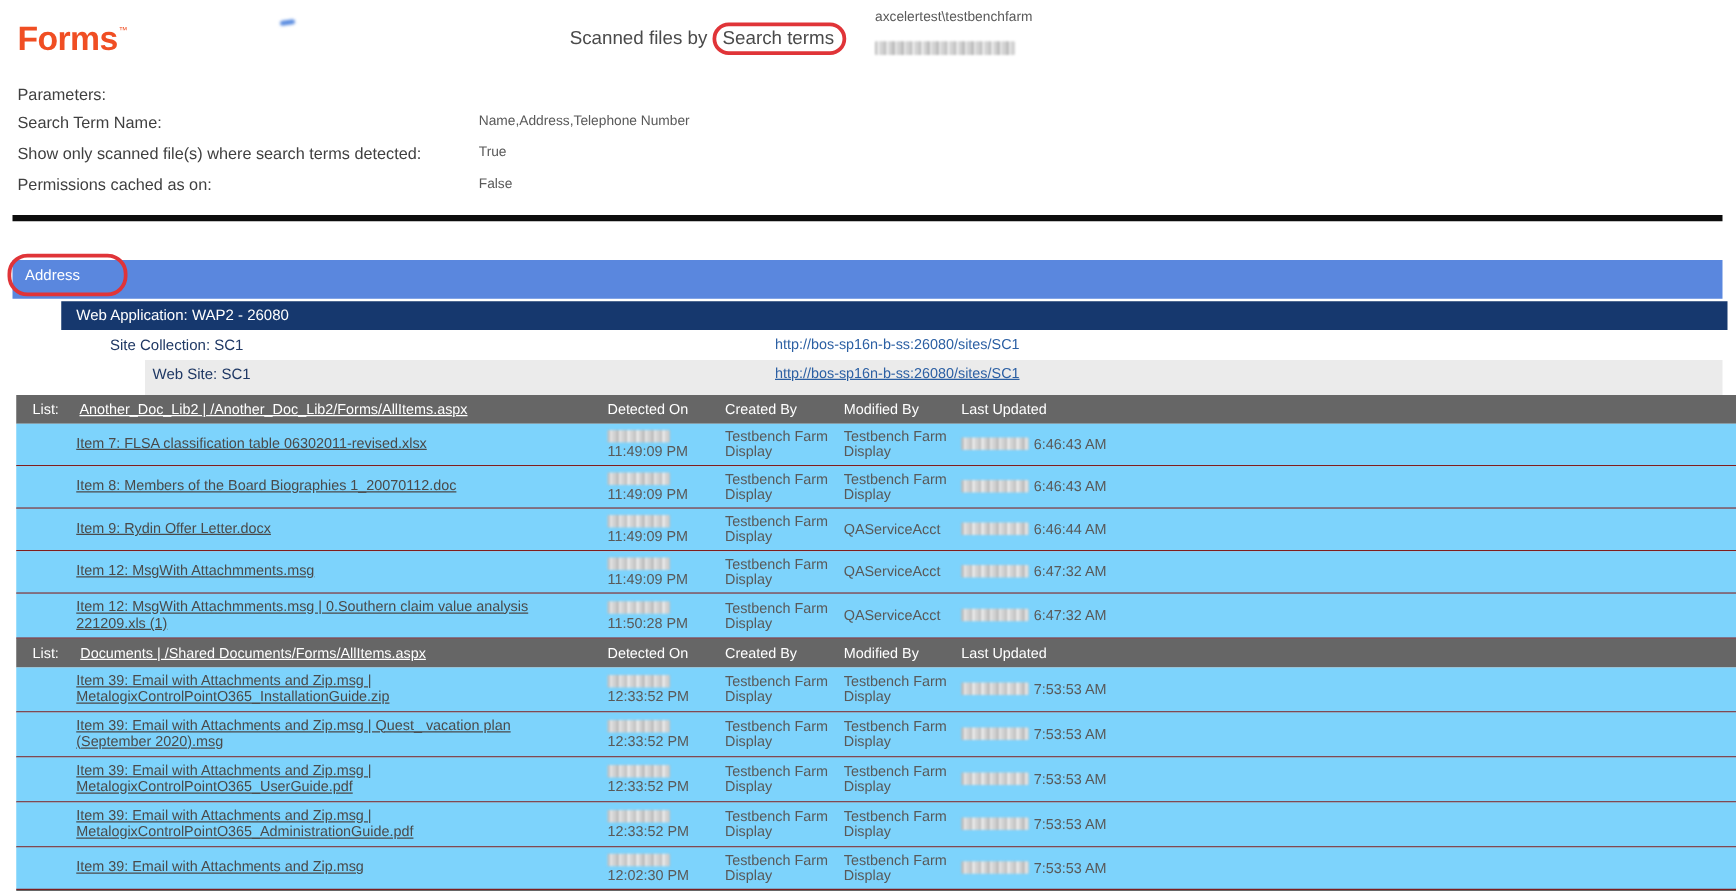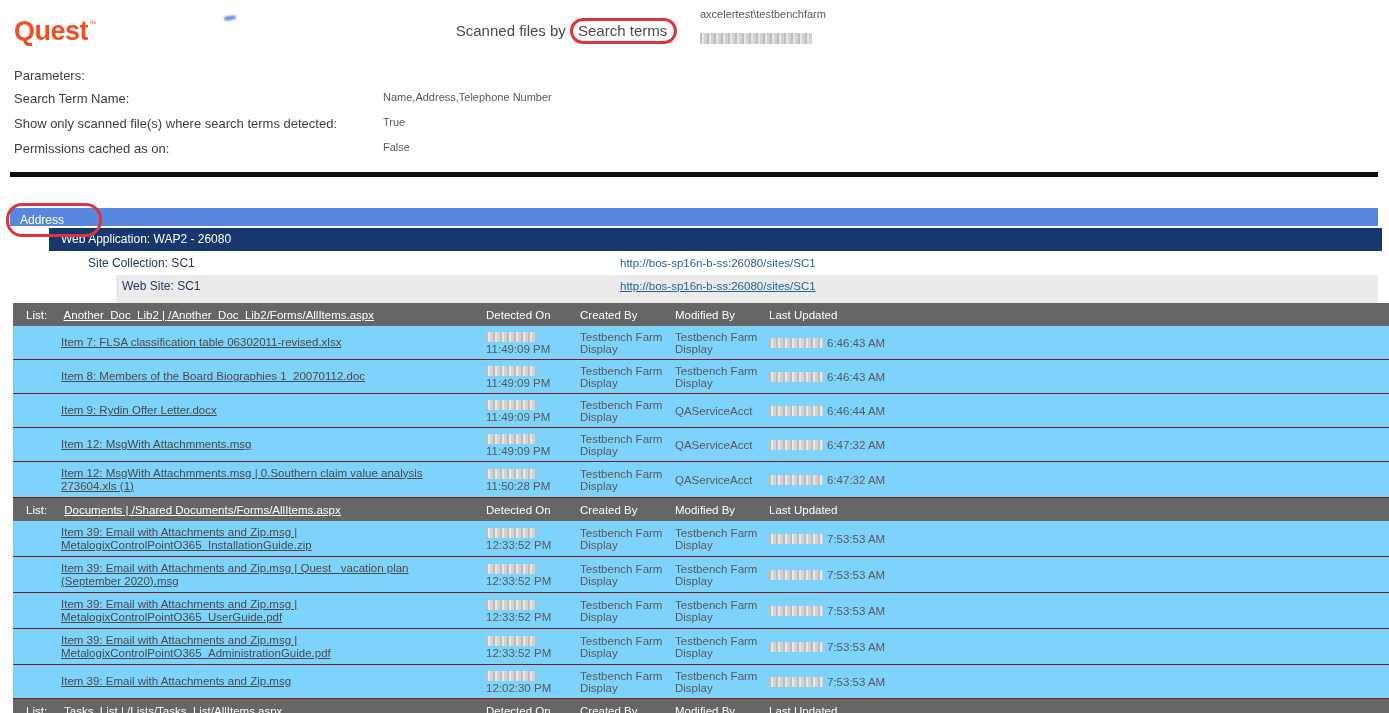--- a/index.html
+++ b/index.html
@@ -32,21 +32,21 @@
   .params-heading { font-size:13px; color:#404040; margin-top:8px; }
   .param-row { position:relative; height:19px; margin-top:6px; }
   .param-row:first-of-type { margin-top:12px; }
   .param-label { font-size:13px; color:#404040; }
   .param-value { position:absolute; left:369px; top:2px; font-size:11px; color:#595959; }
 
   .black-divider { margin:14px 0 0 10px; width:1368px; height:5px; background:#0d0d0d; }
 
   
   .report { margin-top:31px; font-size:11.5px; }
-  .bar-address { position:relative; margin-left:10px; width:1368px; height:18px;
+  .bar-address { position:relative; margin-left:10px; width:1368px; height:31px;
                  background:#5a87de; color:#ffffff; font-size:12px; line-height:25px;
                  padding-left:10px; }
   .addr-oval { position:absolute; left:-4px; top:-5px; width:96px; height:34px;
                border:3px solid #e03438; border-radius:16px; pointer-events:none; }
   .bar-webapp { margin-left:49px; width:1333px; height:23px; background:#16386e;
                 color:#ffffff; font-size:12px; line-height:23px; padding-left:12px; margin-top:2px; }
   .row-sitecoll { position:relative; height:24px; line-height:24px; }
   .row-sitecoll .lbl { margin-left:88px; color:#1f3864; font-size:12px; }
   .row-website  { position:relative; margin-left:116px; width:1262px; height:28px;
                   line-height:23px; background:#ebebeb; }
@@ -63,21 +63,21 @@
   .item-row { border-bottom:1px solid #7f1d1d; background:#7dd3fc; }
   .item-row .cell { padding:4.5px 0; color:#595959; }
   .item-row .namecell { padding-left:48px; padding-right:24px; line-height:13px; }
   .item-link { color:#4a4a4a; text-decoration:underline; }
   .t { color:#595959; }
 </style>
 </head>
 <body>
 
 <div class="hdr">
-  <div class="logo"><span>Quest</span><sup>™</sup></div>
+  <div class="logo"><span>Forms</span><sup>™</sup></div>
   <div class="logo-artifact"></div>
   <div class="title">
     <span>Scanned files by</span>
     <span class="oval"><span>Search terms</span></span>
   </div>
   <div class="hdr-right">
     <div>axcelertest\testbenchfarm</div>
     <span class="rdx rdx-long"></span>
   </div>
 </div>
@@ -153,21 +153,21 @@
 
   <div class="grid item-row">
     <div class="cell namecell"><a class="item-link" href="#">Item 12: MsgWith Attachmments.msg</a></div>
     <div class="cell"><span class="rdx"></span><span class="t detected">11:49:09 PM</span></div>
     <div class="cell created">Testbench Farm Display</div>
     <div class="cell modified">QAServiceAcct</div>
     <div class="cell"><span class="rdx rdx-upd"></span><span class="t updated">6:47:32 AM</span></div>
   </div>
 
   <div class="grid item-row">
-    <div class="cell namecell"><a class="item-link" href="#">Item 12: MsgWith Attachmments.msg | 0.Southern claim value analysis 273604.xls (1)</a></div>
+    <div class="cell namecell"><a class="item-link" href="#">Item 12: MsgWith Attachmments.msg | 0.Southern claim value analysis 221209.xls (1)</a></div>
     <div class="cell"><span class="rdx"></span><span class="t detected">11:50:28 PM</span></div>
     <div class="cell created">Testbench Farm Display</div>
     <div class="cell modified">QAServiceAcct</div>
     <div class="cell"><span class="rdx rdx-upd"></span><span class="t updated">6:47:32 AM</span></div>
   </div>
 </div>
 
   <div class="list-section">
     <div class="grid list-header">
       <div class="namecell">

